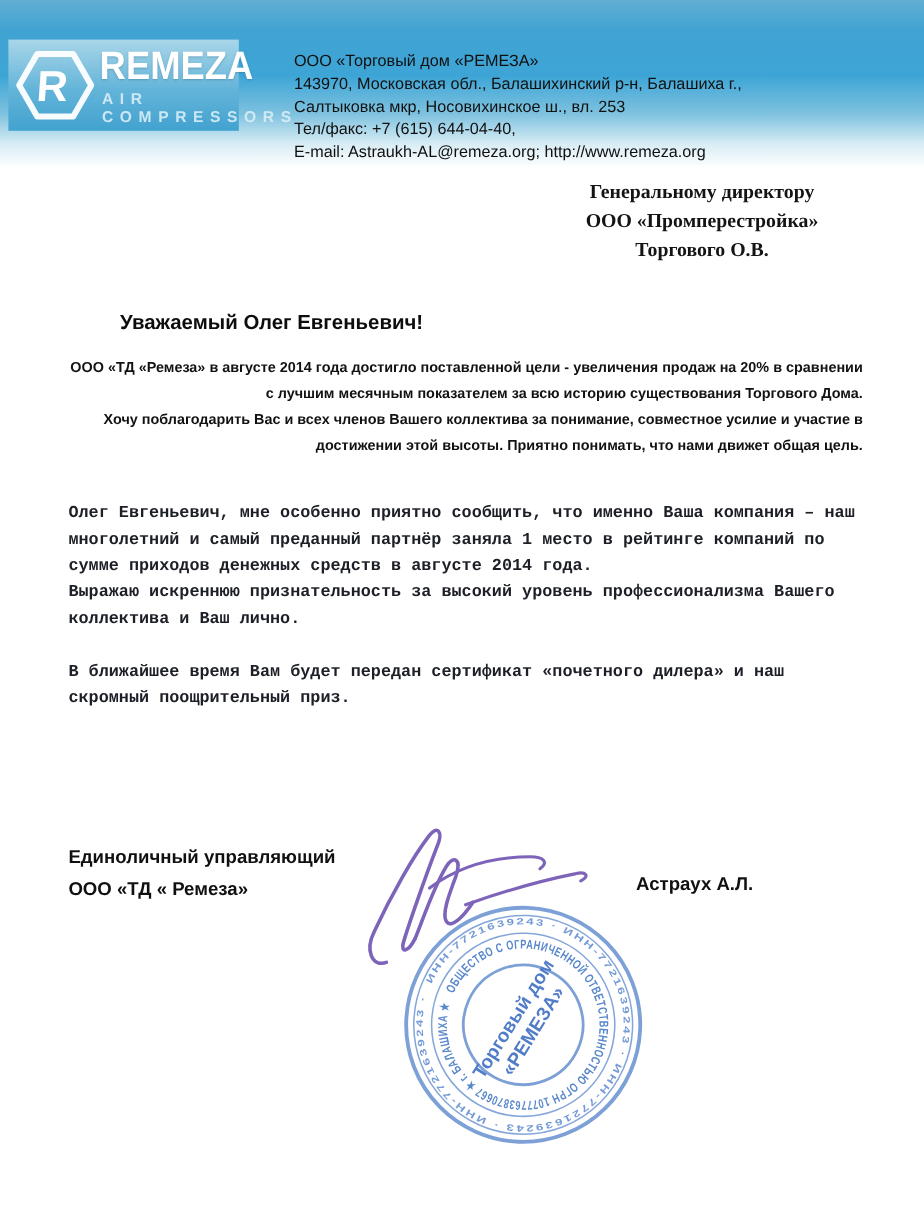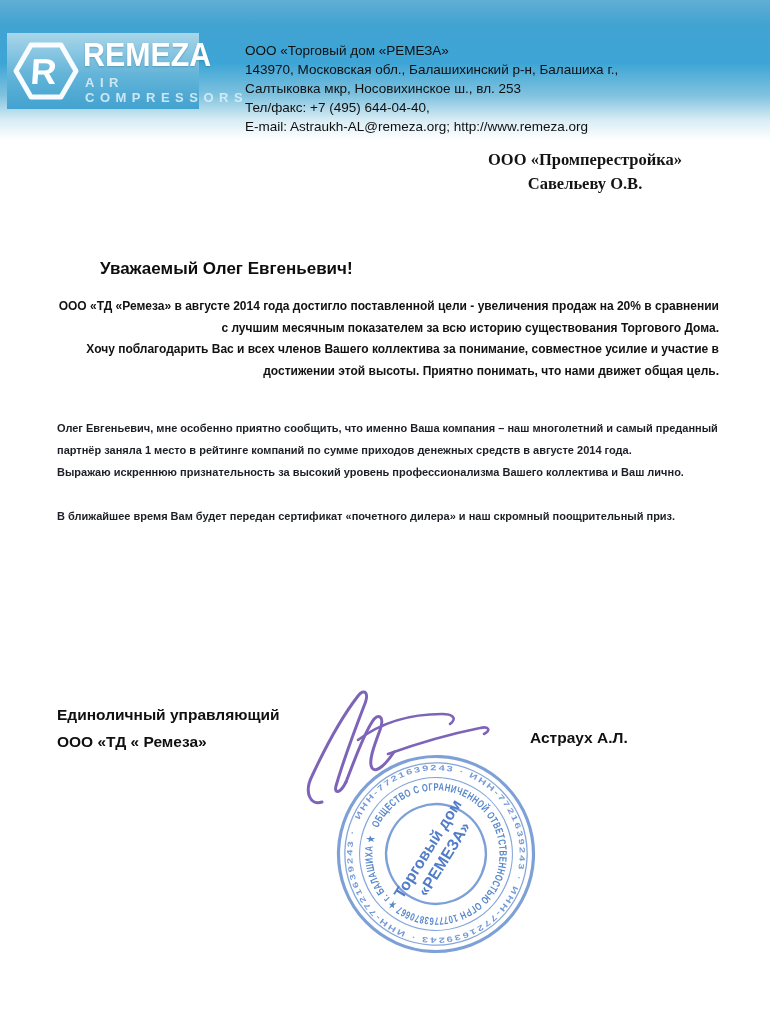--- a/index.html
+++ b/index.html
@@ -49,21 +49,21 @@
     font-size:17px; font-weight:bold; color:#0d0d0d;
   }
   .body-sans {
     position:absolute; left:57px; top:296px; width:662px;
     font-size:12px; line-height:21.7px; font-weight:bold; color:#121212;
     text-align:right;
   }
   .body-sans p { margin:0; }
   .body-serif {
     position:absolute; left:57px; top:417px; width:662px;
-    font-family:Liberation Sans, sans-serif; font-size:11px; line-height:22px;
+    font-family:Liberation Mono, monospace; font-size:14px; line-height:22px;
     font-weight:bold; color:#1c1f26;
   }
   .body-serif p { margin:0; }
   .body-serif p.gap { margin-top:22px; }
 
   
   .sig-company {
     position:absolute; left:57px; top:701px; font-size:15.5px;
     font-weight:bold; line-height:27px; color:#101010;
   }
@@ -89,28 +89,29 @@
       <div class="logo-text-col">
         <div class="logo-brand">REMEZA</div>
         <div class="logo-tagline">AIR COMPRESSORS</div>
       </div>
     </div>
 
     <div class="address-block">
       <div>ООО «Торговый дом «РЕМЕЗА»</div>
       <div>143970, Московская обл., Балашихинский р-н,  Балашиха г.,</div>
       <div>Салтыковка мкр, Носовихинское ш., вл. 253</div>
-      <div>Тел/факс: +7 (495) 644-04-40,</div>
+      <div>Тел/факс: +7 (615) 644-04-40,</div>
       <div>E-mail:  Astraukh-AL@remeza.org; http://www.remeza.org</div>
     </div>
   </div>
 
   <div class="recipient-block">
+    <div>Генеральному директору</div>
     <div>ООО «Промперестройка»</div>
-    <div>Савельеву О.В.</div>
+    <div>Торгового О.В.</div>
   </div>
 
   <div class="salutation">Уважаемый Олег Евгеньевич!</div>
 
   <div class="body-sans">
     <p>ООО «ТД «Ремеза» в августе 2014 года  достигло поставленной цели - увеличения продаж на 20%  в сравнении с  лучшим месячным показателем за всю историю существования Торгового Дома.</p>
     <p>Хочу поблагодарить Вас и всех членов Вашего коллектива за понимание, совместное усилие и участие в достижении этой высоты. Приятно понимать, что нами движет общая цель.</p>
   </div>
 
   <div class="body-serif">

